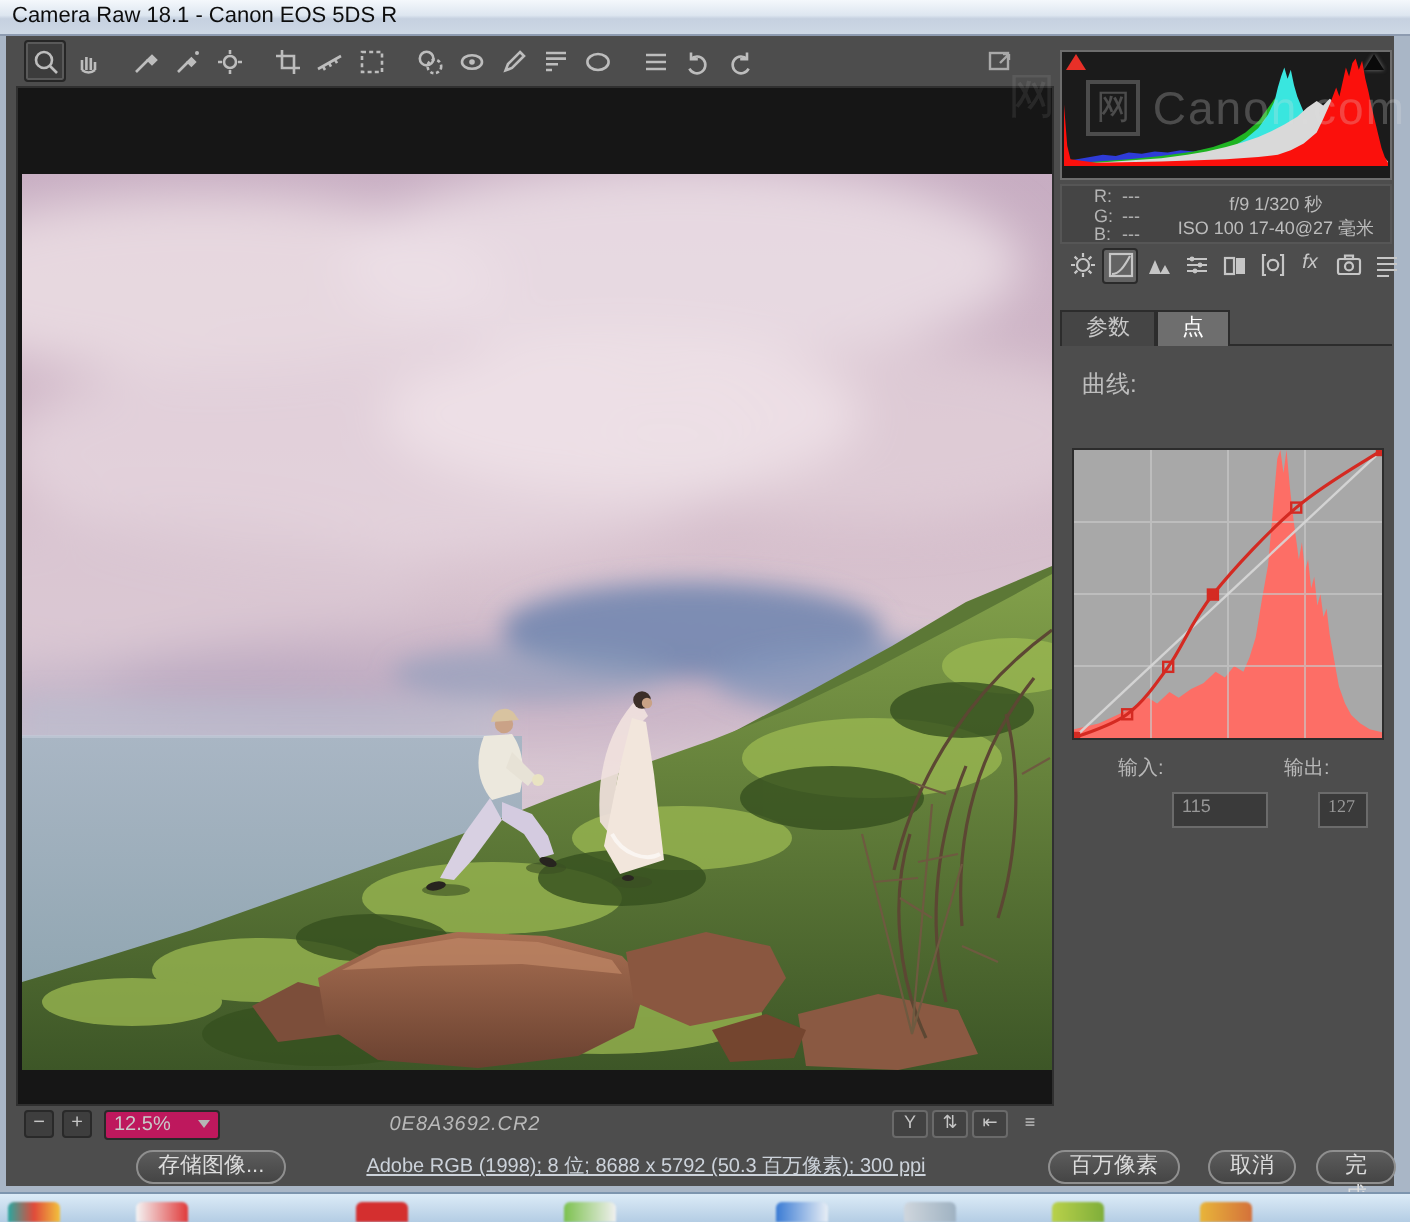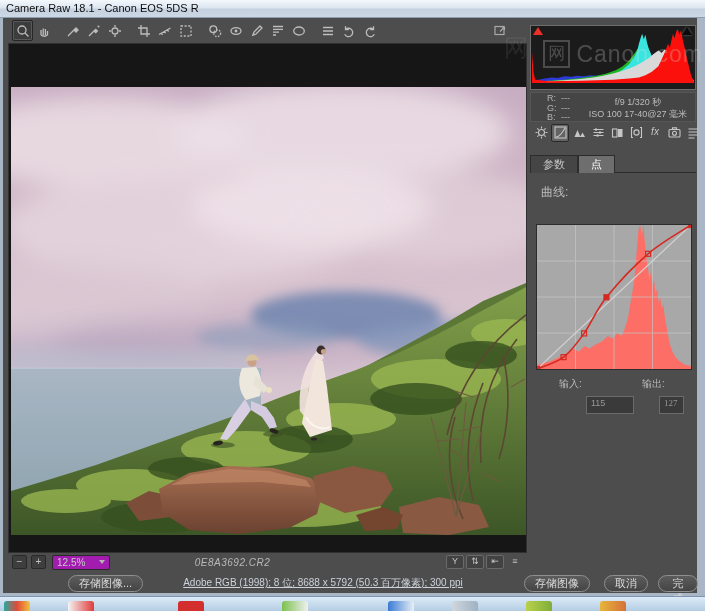--- a/index.html
+++ b/index.html
@@ -19,21 +19,21 @@
   .fullscreen-btn{position:absolute;left:487px;top:2px;width:19px;height:19px;display:flex;align-items:center;justify-content:center;}
   .fullscreen-btn svg{stroke:#a9a9a9;fill:none;stroke-width:1.2;}
   
   .canvas{position:absolute;left:5px;top:25px;width:519px;height:510px;background:#161616;border:1px solid #303030;box-sizing:border-box;}
   .photo{position:absolute;left:2px;top:43px;width:515px;height:448px;display:block;}
   .wm-frag{position:absolute;right:-4px;top:-12px;color:rgba(210,210,210,.10);font-size:24px;letter-spacing:2px;pointer-events:none;}
   
   .statusbar{position:absolute;left:5px;top:535px;width:519px;height:18px;display:flex;align-items:center;font-size:10px;color:#bdbdbd;}
   .sq-btn{width:13px;height:12px;margin-left:4px;background:#3e3e3e;border:1px solid #292929;border-radius:2px;
     color:#c5c5c5;font-size:10px;line-height:11px;text-align:center;}
-  .zoom-select{margin-left:6px;width:48px;height:13px;background:#a21caf;border:1px solid #292929;border-radius:2px;
+  .zoom-select{margin-left:6px;width:48px;height:13px;background:#be185d;border:1px solid #292929;border-radius:2px;
     display:flex;align-items:center;justify-content:space-between;padding:0 4px;color:#c9c9c9;}
   .chev{width:0;height:0;border-left:3.5px solid transparent;border-right:3.5px solid transparent;border-top:4px solid #b5b5b5;}
   .filename{position:absolute;left:0;right:70px;text-align:center;color:#b9b9b9;font-size:10px;letter-spacing:.5px;font-style:italic;}
   .pv-icons{position:absolute;right:3px;display:flex;gap:2px;}
   .pv{min-width:14px;height:12px;border:1px solid #6a6a6a;border-radius:2px;background:#424242;color:#c5c5c5;
     font-size:9px;line-height:11px;text-align:center;padding:0 1px;}
   .pv.noborder{border-color:transparent;background:transparent;}
   
   .bottombar{position:absolute;left:0;top:553px;width:694px;height:22px;font-size:11px;}
   .acr-btn{position:absolute;height:17px;border:1px solid #8f8f8f;border-radius:9px;color:#dcdcdc;
@@ -318,21 +318,21 @@
         <span class="pv">⇤</span>
         <span class="pv noborder">≡</span>
       </span>
     </div>
 
     <div class="bottombar">
       <button class="acr-btn" style="left:65px;top:4px;min-width:74px;">存储图像...</button>
       <span class="workflow">
         <a href="#">Adobe RGB (1998); 8 位; 8688 x 5792 (50.3 百万像素); 300 ppi</a>
       </span>
-      <button class="acr-btn" style="left:521px;top:4px;min-width:58px;">存储图像</button>
+      <button class="acr-btn" style="left:521px;top:4px;min-width:58px;">百万像素</button>
       <button class="acr-btn" style="left:601px;top:4px;min-width:44px;">取消</button>
       <button class="acr-btn" style="left:655px;top:4px;min-width:40px;">完成</button>
     </div>
 
     <div class="histbox">
       <svg id="hist-svg" width="162" height="56" viewBox="0 0 100 56" preserveAspectRatio="none">
           <polygon points="0,56 0,53.76 4,52.64 8,51.519999999999996 12,50.4 16,50.96 20,49.28 24,49.84 28,48.72 32,49.28 36,48.16 40,48.72 44,47.6 48,47.04 52,45.92 56,44.239999999999995 60,42.56 64,40.32 66,38.08 68,41.44 70,44.8 74,49.28 78,52.08 84,53.76 90,54.88 100,55.44 100,56" fill="#2e3bd8"></polygon>
           <polygon points="0,56 0,54.88 10,53.76 20,52.64 30,50.96 40,48.72 46,46.48 52,43.12 56,39.2 60,33.599999999999994 63,26.879999999999995 65,22.4 67,19.04 69,23.519999999999996 71,29.119999999999997 74,36.959999999999994 77,43.68 80,48.72 84,52.08 90,54.32 100,55.44 100,56" fill="#1fb422"></polygon>
           <polygon points="0,56 30,54.32 40,52.08 46,49.84 52,46.48 56,42.56 60,36.959999999999994 63,30.24 65,23.519999999999996 66,16.799999999999997 67,11.199999999999996 68,6.719999999999999 69,12.319999999999993 70,7.839999999999996 71,15.679999999999993 72,21.279999999999994 74,29.119999999999997 76,35.839999999999996 78,41.44 80,46.48 83,50.4 87,53.2 92,54.88 100,55.44 100,56" fill="#39e6df"></polygon>
           <polygon points="0,56 0,54.88 10,54.32 20,53.2 30,52.08 38,50.4 44,48.72 50,46.48 55,44.239999999999995 60,41.44 64,38.64 68,35.28 72,31.36 75,26.879999999999995 78,23.519999999999996 80,25.759999999999998 82,22.4 84,24.639999999999997 86,21.279999999999994 88,24.08 90,27.999999999999996 92,32.48 94,38.08 96,44.8 98,50.4 100,53.76 100,56" fill="#d9d9d9"></polygon>

